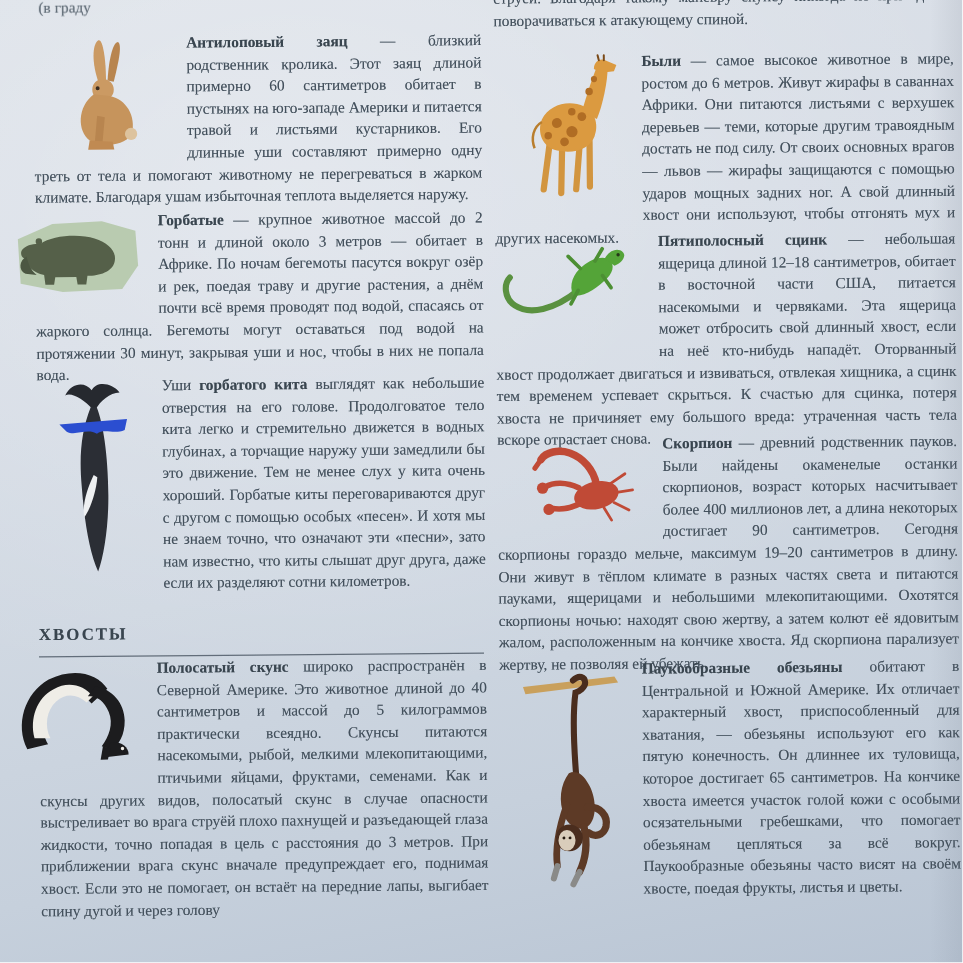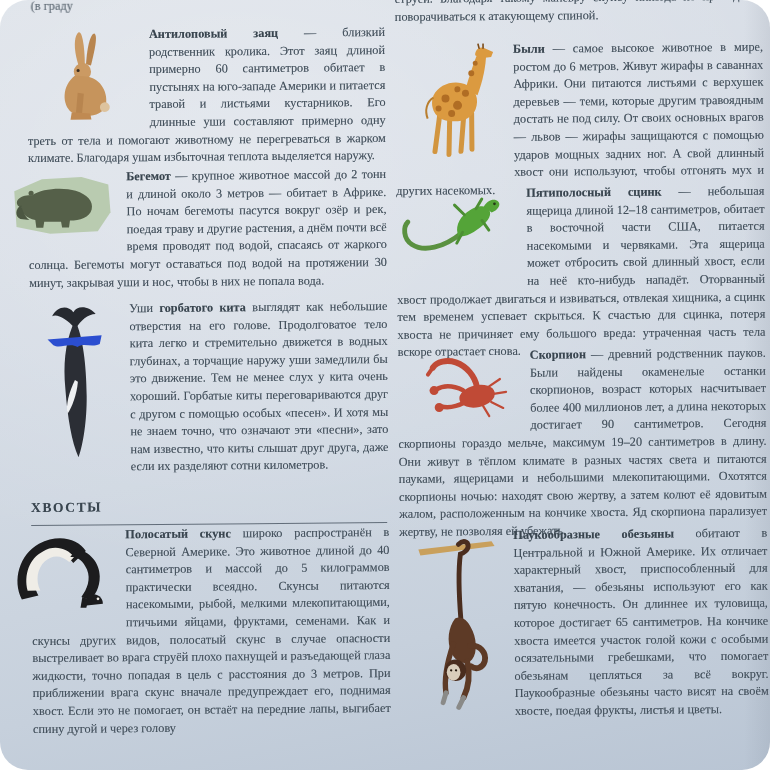--- a/index.html
+++ b/index.html
@@ -5,21 +5,20 @@
   html,body{margin:0;padding:0;}
   body{
     width:770px;height:770px;overflow:hidden;
     font-family:"Liberation Serif","DejaVu Serif",serif;
   }
   .photo{
     position:relative;width:770px;height:770px;overflow:hidden;
     background:
       radial-gradient(120% 90% at 30% 20%, rgba(255,255,255,.28), rgba(255,255,255,0) 60%),
       linear-gradient(168deg,#dde2e9 0%,#d7dde6 30%,#d0d8e2 55%,#c6d0dc 78%,#b9c5d4 100%);
-    border-radius: 28px;
   }
   .photo::after{ 
     content:"";position:absolute;top:0;right:0;width:26px;height:100%;
     background:linear-gradient(to right, rgba(95,105,120,0), rgba(95,105,120,.12));
     pointer-events:none;
   }
   .sheet{
     position:absolute;inset:0;
     transform:rotate(-0.5deg);transform-origin:50% 50%;
     color:#43505c;
@@ -77,21 +76,21 @@
 
     <section class="entry" style="top:166px;left:30px;width:358px;">
       <span class="illo illo-hippo">
         <svg viewBox="0 0 105 62" width="104" height="62">
           <path d="M6 16 L34 4 L74 2 L101 10 L103 38 L90 57 L42 59 L8 52 Z" fill="#b9cbb0"></path>
           <path d="M24 20 C34 13 56 12 68 16 C80 20 86 27 84 35 C82 43 72 46 62 46 L61 53 L54 53 L53 47 L36 47 L35 53 L28 53 L27 45 C18 43 13 38 13 32 C9 32 7 27 10 24 C14 20 19 20 24 20 Z" fill="#556049"></path>
           <path d="M13 30 C7 33 6 41 12 44 L21 45 C16 41 14 35 13 30 Z" fill="#4c5742"></path>
           <circle cx="23" cy="18" r="2.6" fill="#556049"></circle>
         </svg>
       </span>
-      <b>Бегемот</b><span> — крупное животное массой до 2 тонн и длиной около 3 метров — обитает в Африке. По ночам бегемоты пасутся вокруг озёр и рек, поедая траву и другие растения, а днём почти всё время проводят под водой, спасаясь от жаркого солнца. Бегемоты могут оставаться под водой на протяжении 30 минут, закрывая уши и нос, чтобы в них не попала вода.</span>
+      <b>Горбатые</b><span> — крупное животное массой до 2 тонн и длиной около 3 метров — обитает в Африке. По ночам бегемоты пасутся вокруг озёр и рек, поедая траву и другие растения, а днём почти всё время проводят под водой, спасаясь от жаркого солнца. Бегемоты могут оставаться под водой на протяжении 30 минут, закрывая уши и нос, чтобы в них не попала вода.</span>
     </section>
 
     <section class="entry" style="top:298px;left:30px;width:358px;">
       <span class="illo illo-whale">
         <svg viewBox="0 0 60 170" width="58" height="168">
           <path d="M30 24 C22 15 12 9 7 12 C12 2 23 0 29 8 C33 0 46 2 52 10 C44 10 36 17 32 24 Z" fill="#26292f"></path>
           <path d="M28 22 C20 42 18 62 20 87 C22 117 26 142 33 158 C38 145 42 120 42 95 C42 60 38 35 33 22 Z" fill="#2b2e35"></path>
           <path d="M2 36 L58 32 L56 41 C47 45 39 39 33 44 C25 39 15 46 8 42 Z" fill="#2b4ed0"></path>
           <path d="M30 78 C24 90 20 104 22 113 C27 106 32 92 33 80 Z" fill="#eef0f2"></path>
         </svg>

